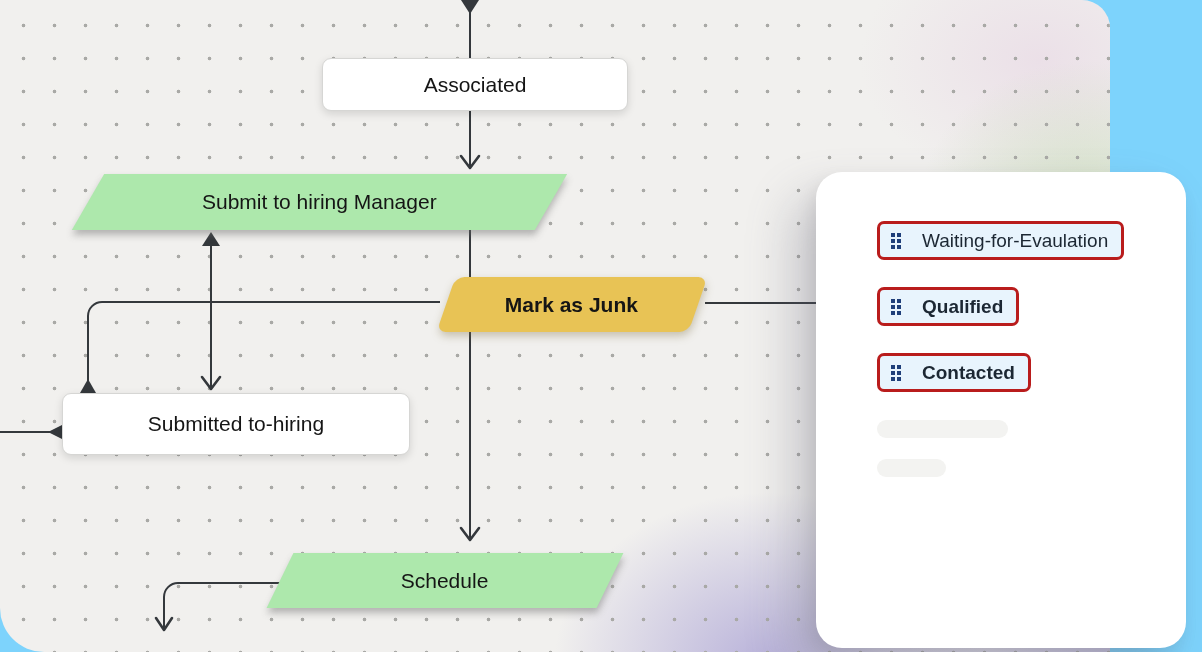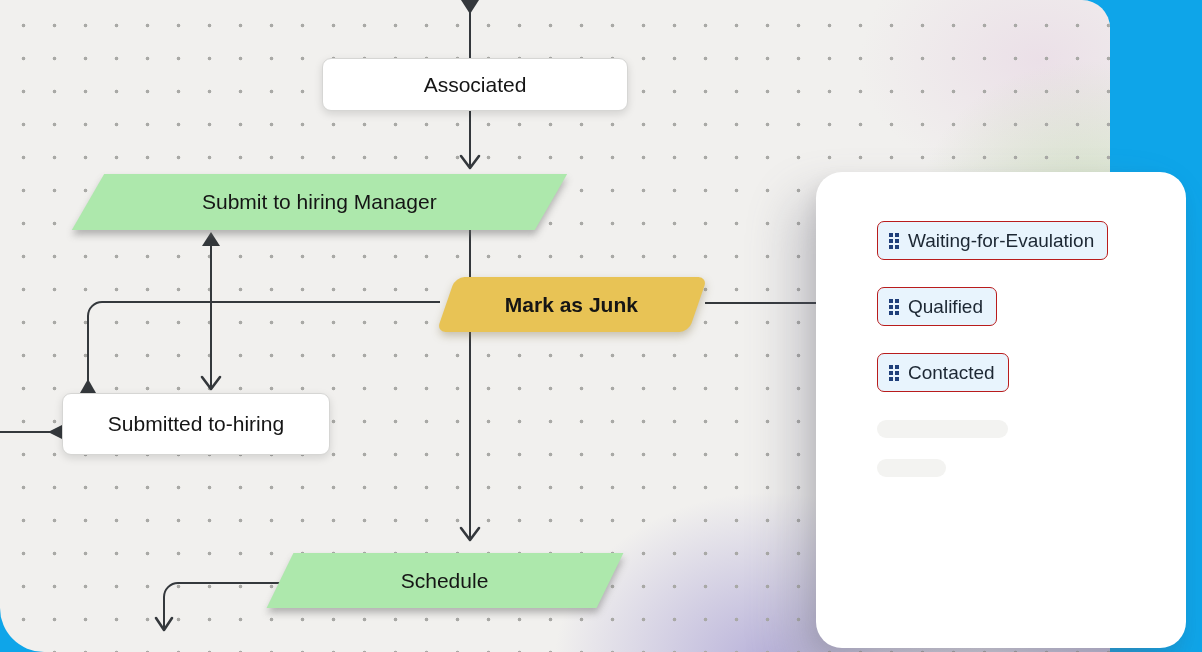--- a/index.html
+++ b/index.html
@@ -1,18 +1,18 @@
 <!DOCTYPE html>
 <html><head>
 <meta charset="utf-8">
 <style>
   html,body{margin:0;padding:0;background:#ffffff;}
   *{box-sizing:border-box;font-family:"Liberation Sans", sans-serif;}
 
-  .stage{position:relative;width:1202px;height:652px;overflow:hidden;background:#0ea5e9;}
+  .stage{position:relative;width:1202px;height:652px;overflow:hidden;background:#7dd3fc;}
 
   
   .canvas{
     position:absolute;left:0;top:0;width:1110px;height:652px;
     background:#f1f0ee;
     border-radius:0 28px 0 44px;
     overflow:hidden;z-index:0;
   }
   .canvas .tint{
     position:absolute;inset:0;
@@ -38,43 +38,43 @@
   .node{position:absolute;z-index:2;display:flex;align-items:center;justify-content:center;
         font-size:21px;font-weight:500;color:#151515;}
   .box{background:#ffffff;border:1px solid #d6d6d4;border-radius:9px;
        box-shadow:0 3px 8px rgba(0,0,0,.13);}
   .para{box-shadow:3px 5px 7px rgba(105,105,105,.45);}
   .para .label{display:block;}
   .green{background:#ade8ac;}
   .yellow{background:#e8c355;border-radius:9px;box-shadow:2px 4px 8px rgba(125,112,70,.38);}
 
   #node-associated{left:322px;top:58px;width:306px;height:53px;}
-  #node-submitted{left:62px;top:393px;width:268px;height:62px;}
+  #node-submitted{left:62px;top:393px;width:348px;height:62px;}
 
   #node-submit{left:88px;top:174px;width:463px;height:56px;transform:skewX(-30deg);}
   #node-submit .label{transform:skewX(30deg);}
   #node-junk{left:446px;top:277px;width:252px;height:55px;transform:skewX(-19deg);font-weight:600;}
   #node-junk .label{transform:skewX(19deg);}
   #node-schedule{left:280px;top:553px;width:330px;height:55px;transform:skewX(-26deg);}
   #node-schedule .label{transform:skewX(26deg);}
 
   
   .panel{
     position:absolute;left:816px;top:172px;width:370px;height:476px;z-index:3;
     background:#ffffff;border-radius:26px;
     box-shadow:-22px 26px 48px rgba(105,105,125,.32), -4px 8px 18px rgba(0,0,0,.08);
     padding:49px 0 0 61px;
   }
   .chip{
-    display:flex;align-items:center;gap:9px;width:max-content;height:39px;
+    display:flex;align-items:center;gap:21px;width:max-content;height:39px;
     padding:0 13px 0 11px;
-    background:#e8f4fd;border:1px solid #b91c1c;border-radius:7px;
+    background:#e8f4fd;border:3px solid #b91c1c;border-radius:7px;
     font-size:19px;color:#1c2733;cursor:grab;
   }
-  .chip + .chip{margin-top:27px;}
+  .chip + .chip{margin-top:27px;font-weight:bold;}
   .chip:nth-of-type(4),.chip:nth-of-type(5){margin-top:28px;}
   .handle{display:block;width:10px;height:16px;flex:0 0 auto;}
   .bar{background:#f3f3f1;border-radius:9px;height:18px;}
   #bar-1{width:131px;margin-top:28px;}
   #bar-2{width:69px;margin-top:21px;}
 </style>
 </head>
 <body>
 
 <div class="stage">

